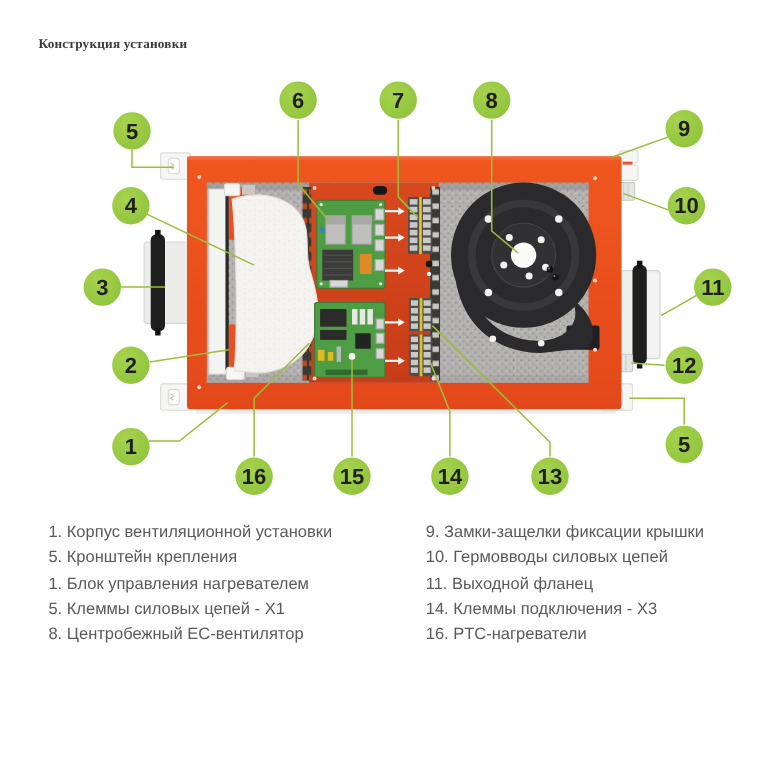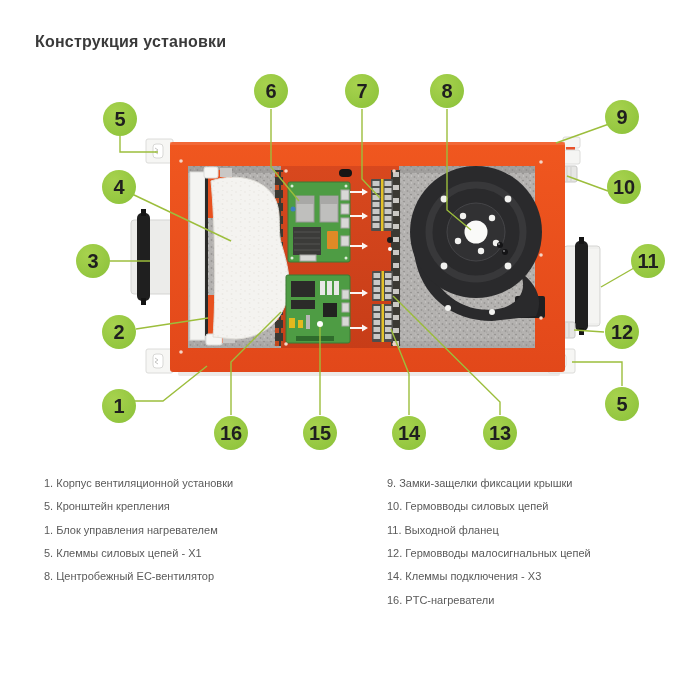--- a/index.html
+++ b/index.html
@@ -2,31 +2,31 @@
 <html><head>
 <meta charset="utf-8">
 <style>
   html,body{margin:0;padding:0;}
   body{
     width:700px;height:700px;background:#ffffff;position:relative;overflow:hidden;
     font-family:"Liberation Sans",sans-serif;
   }
   .page-title{
     position:absolute;left:35px;top:33px;margin:0;z-index:3;
-    font-size:16px;font-weight:bold;color:#3a3a3a;letter-spacing:0.2px;
+    font-size:12px;font-weight:bold;color:#3a3a3a;letter-spacing:0.2px;font-family:Liberation Serif, serif;
   }
   .diagram-wrap{position:absolute;left:0;top:0;width:700px;height:460px;z-index:1;}
   svg text.callout-num{
     font-family:"Liberation Sans",sans-serif;font-weight:bold;font-size:20px;
     fill:#1f1f1f;text-anchor:middle;
   }
   .legend{position:absolute;top:472px;z-index:2;}
   .legend ul{list-style:none;margin:0;padding:0;}
   .legend li{
-    font-size:11px;color:#5a5a5a;line-height:23.35px;white-space:nowrap;
+    font-size:15px;color:#5a5a5a;line-height:23.35px;white-space:nowrap;
   }
   .legend-left{left:44px;}
   .legend-right{left:387px;}
 </style>
 </head>
 <body>
 
 <h1 class="page-title">Конструкция установки</h1>
 
 <div class="diagram-wrap">
@@ -399,17 +399,16 @@
       <li>1. Блок управления нагревателем</li>
       <li>5. Клеммы силовых цепей - X1</li>
       <li>8. Центробежный EC-вентилятор</li>
     </ul>
 </div>
 <div class="legend legend-right">
   <ul>
       <li>9. Замки-защелки фиксации крышки</li>
       <li>10. Гермовводы силовых цепей</li>
       <li>11. Выходной фланец</li>
-      <li>12. Гермовводы малосигнальных цепей</li>
       <li>14. Клеммы подключения - X3</li>
       <li>16. PTC-нагреватели</li>
     </ul>
 </div>
 
 </body></html>

